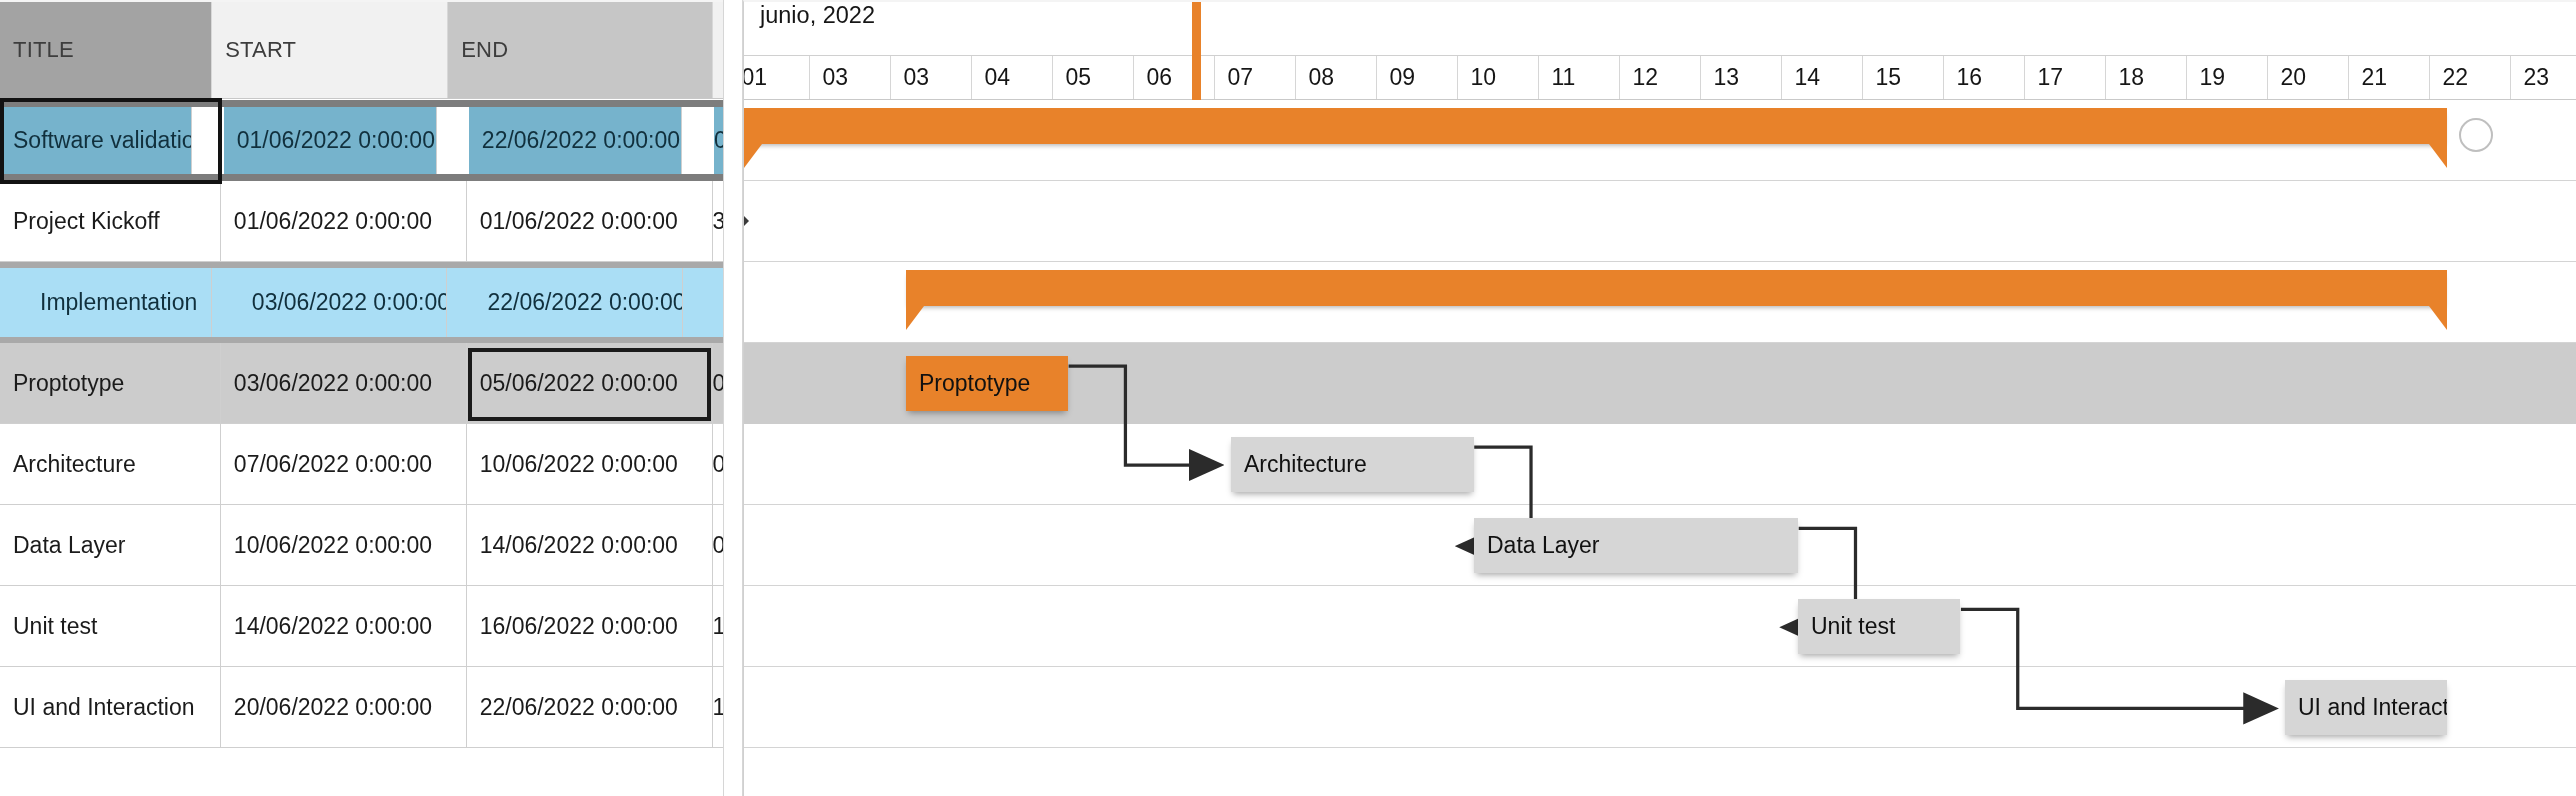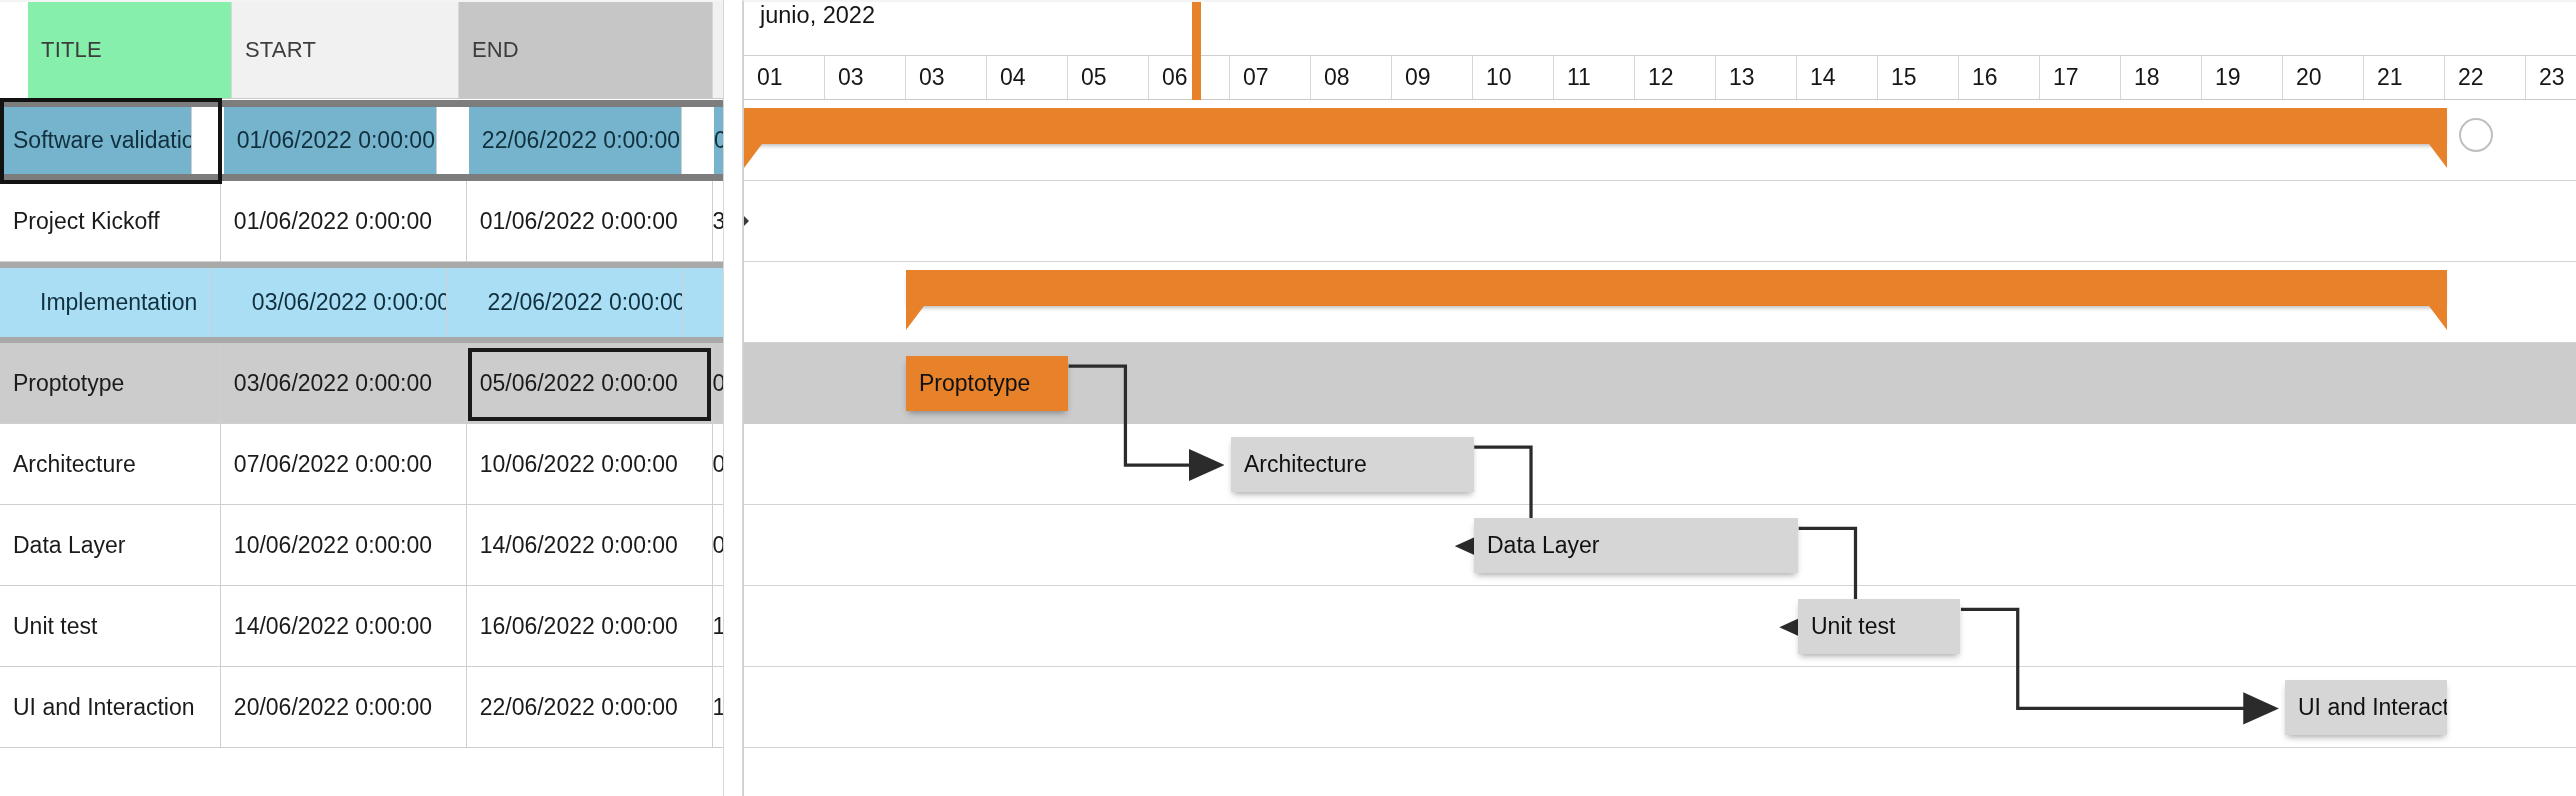--- a/index.html
+++ b/index.html
@@ -22,21 +22,21 @@
     display:flex;border-bottom:1.6px solid #c8c8c8;box-sizing:border-box;
   }
   .hcell{
     display:flex;align-items:center;
     padding-left:13px;
     font-size:22px;color:#3d3d3d;letter-spacing:0.2px;
     box-sizing:border-box;
     border-right:0.8px solid #d8d8d8;
     height:100%;
   }
-  .hcell.c-title{width:221px;background:#86efac;margin-left:28px;}
+  .hcell.c-title{width:221px;background:#a3a3a3;}
   .hcell.c-start{width:246px;background:#f1f1f1;}
   .hcell.c-end{width:276px;background:#c6c6c6;}
   .hcell.c-dur{width:10.5px;background:#f1f1f1;padding-left:0;border-right:none;}
 
   #grid-body{position:absolute;left:0;top:98px;width:100%;}
   .grow{display:flex;height:81px;box-sizing:border-box;position:relative;}
   .gcell{
     display:flex;align-items:center;padding-left:13px;
     font-size:23px;color:#1b1b1b;box-sizing:border-box;
     border-right:0.8px solid #cfcfcf;border-bottom:0.8px solid #cfcfcf;
@@ -87,21 +87,21 @@
     box-sizing:border-box;overflow:hidden;
   }
   #tl-month{
     position:absolute;left:0;top:0;height:54px;width:100%;
     border-bottom:0.8px solid #d0d0d0;box-sizing:border-box;
     display:flex;align-items:flex-start;padding-left:16px;
     font-size:23.5px;color:#161616;background:#fff;
   }
   #tl-days{
     position:absolute;left:0;top:54px;height:44px;width:100%;
-    display:flex;border-bottom:1.6px solid #c9c9c9;box-sizing:border-box;background:#fff;
+    display:flex;border-bottom:1.6px solid #c9c9c9;box-sizing:border-box;background:#fff;justify-content:center;
   }
   .dcell{
     width:81px;flex:0 0 81px;height:100%;
     border-right:0.8px solid #d6d6d6;box-sizing:border-box;
     display:flex;align-items:center;padding-left:13px;
     font-size:23px;color:#161616;
   }
 
   #chart-body{position:absolute;left:0;top:98px;right:0;bottom:0;overflow:hidden;}
   .crow{

